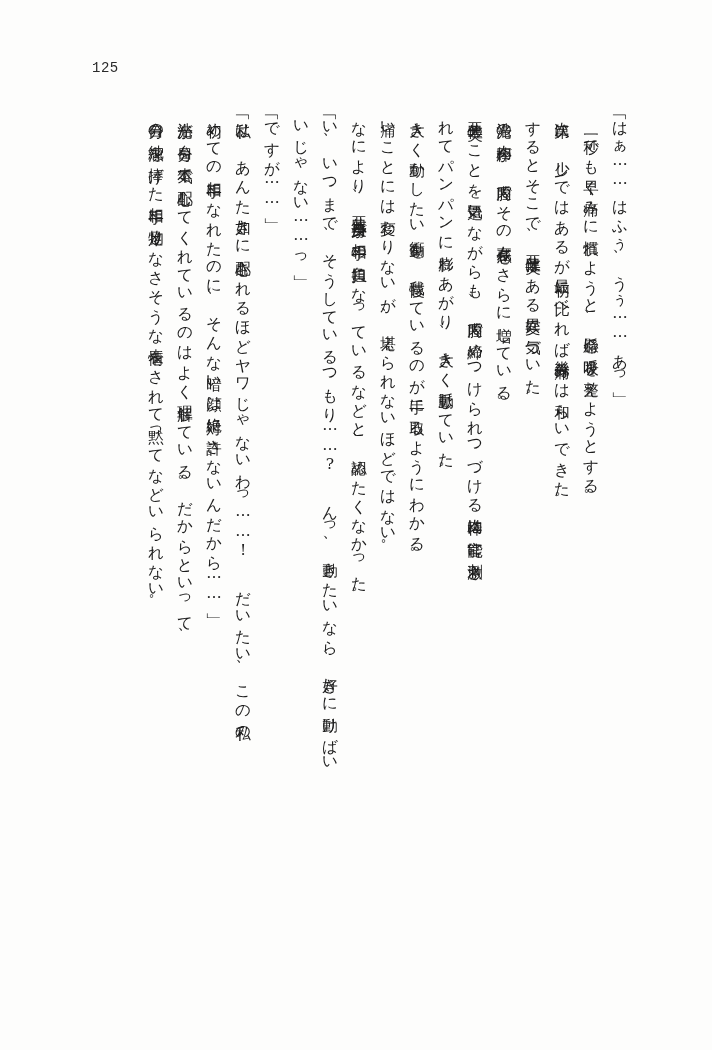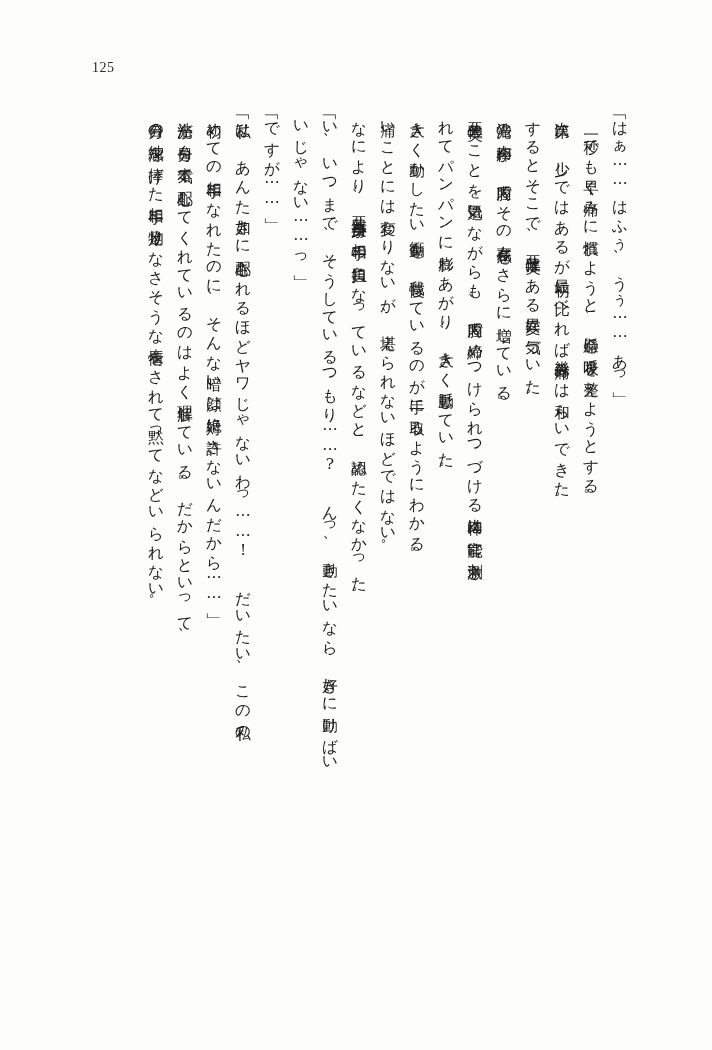--- a/index.html
+++ b/index.html
@@ -18,21 +18,21 @@
   .page {
     position: absolute;
     inset: 0;
     background: #fdfdfc;
   }
   .page-number {
     position: absolute;
     top: 60px;
     left: 92px;
     font-size: 14px;
-    font-family: Liberation Serif, serif;
+    font-family: Liberation Mono, monospace;
     letter-spacing: 0.5px;
     color: #2a2a2a;
   }
   .body-text {
     position: absolute;
     top: 110px;
     right: 78px;
     left: 68px;
     bottom: 70px;
     display: flex;

